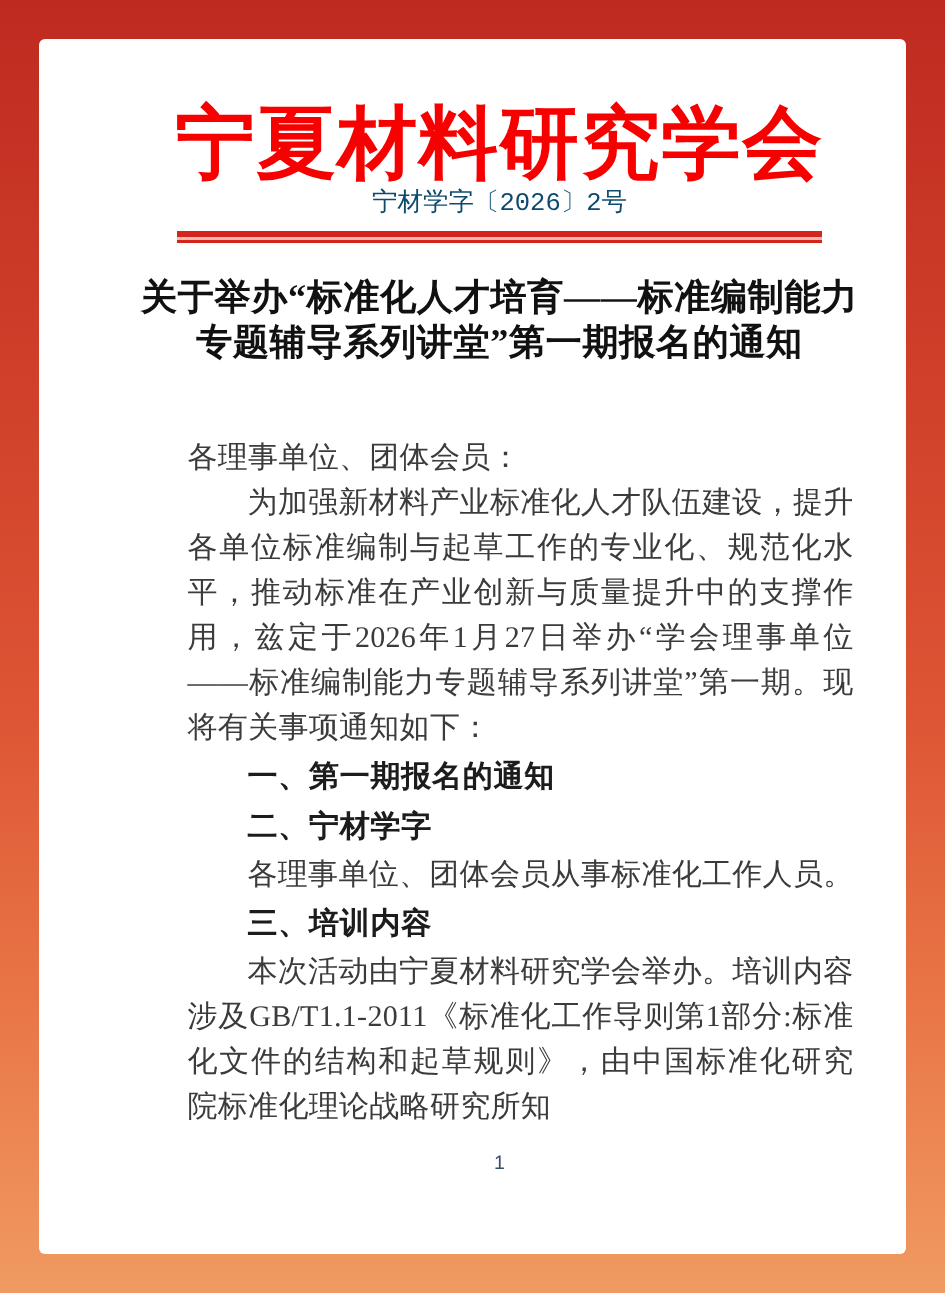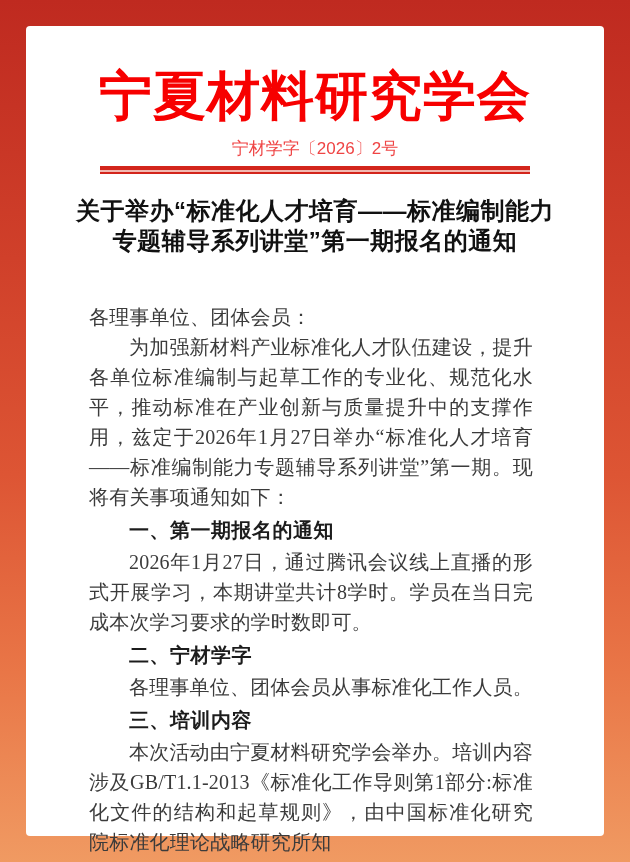--- a/index.html
+++ b/index.html
@@ -6,49 +6,49 @@
   body{
     width:630px;height:862px;position:relative;overflow:hidden;
     font-family:"Liberation Serif","DejaVu Serif",serif;
   }
   .frame{
     position:absolute;inset:0;width:630px;height:862px;
     background:linear-gradient(180deg,#bf2a20 0%,#d0402a 30%,#dd5534 55%,#e97647 78%,#f09a62 100%);
   }
   .page{
     position:absolute;left:26px;top:26px;right:26px;bottom:26px;
-    background:#ffffff;border-radius:4px;
+    background:#ffffff;border-radius:4px;padding-left:36px;
   }
   .org-title{
     margin:40px 10px 0 10px;
     text-align:center;
     font-size:53px;line-height:60px;font-weight:700;
     letter-spacing:1px;
     color:#f70000;
     font-family:"Liberation Serif","DejaVu Serif",serif;
   }
   .doc-number{
-    margin-top:12px;text-align:center;
+    text-align:center;
     font-size:17px;line-height:22px;
-    color:#ef4444;
-    font-family:Liberation Sans, sans-serif;
+    color:#0c4a6e;
+    font-family:Liberation Mono, monospace;
   }
   .red-rule{
     margin:6px auto 0 auto;width:430px;height:2px;
     background:#f2b9b2;
     border-top:4px solid #d3251c;
     border-bottom:2px solid #d3251c;
   }
   .notice-title{
     margin:22px auto 0 auto;width:478px;
     text-align:center;
     font-size:24px;line-height:30px;font-weight:700;
     letter-spacing:0.5px;
     color:#111111;
-    font-family:Liberation Sans, sans-serif;
+    font-family:Liberation Serif, serif;
   }
   .body-block{
     margin:46px 0 0 63px;width:444px;
     font-size:20px;line-height:30px;
     letter-spacing:0.2px;
     color:#3b3b3b;
     text-align:justify;
     text-justify:inter-ideograph;
   }
   .body-block p{margin:0;padding:0;}
@@ -77,25 +77,24 @@
     <div class="org-title">宁夏材料研究学会</div>
 
     <div class="doc-number">宁材学字〔2026〕2号</div>
 
     <div class="red-rule"></div>
 
     <h1 class="notice-title">关于举办“标准化人才培育——标准编制能力专题辅导系列讲堂”第一期报名的通知</h1>
 
     <div class="body-block">
       <p class="salutation">各理事单位、团体会员：</p>
-      <p class="para">为加强新材料产业标准化人才队伍建设，提升各单位标准编制与起草工作的专业化、规范化水平，推动标准在产业创新与质量提升中的支撑作用，兹定于2026年1月27日举办“标准化人才培育——标准编制能力专题辅导系列讲堂”第一期。现将有关事项通知如下：</p>
+      <p class="para">为加强新材料产业标准化人才队伍建设，提升各单位标准编制与起草工作的专业化、规范化水平，推动标准在产业创新与质量提升中的支撑作用，兹定于2026年1月27日举办“学会理事单位——标准编制能力专题辅导系列讲堂”第一期。现将有关事项通知如下：</p>
       <p class="heading">一、第一期报名的通知</p>
-      <p class="para">2026年1月27日，通过腾讯会议线上直播的形式开展学习，本期讲堂共计8学时。学员在当日完成本次学习要求的学时数即可。</p>
       <p class="heading">二、宁材学字</p>
       <p class="para">各理事单位、团体会员从事标准化工作人员。</p>
       <p class="heading">三、培训内容</p>
-      <p class="para">本次活动由宁夏材料研究学会举办。培训内容涉及GB/T1.1-2013《标准化工作导则第1部分:标准化文件的结构和起草规则》，由中国标准化研究院标准化理论战略研究所知</p>
+      <p class="para">本次活动由宁夏材料研究学会举办。培训内容涉及GB/T1.1-2011《标准化工作导则第1部分:标准化文件的结构和起草规则》，由中国标准化研究院标准化理论战略研究所知</p>
     </div>
 
     <div class="page-number">1</div>
 
   </div>
 </div>
 
 </body></html>

